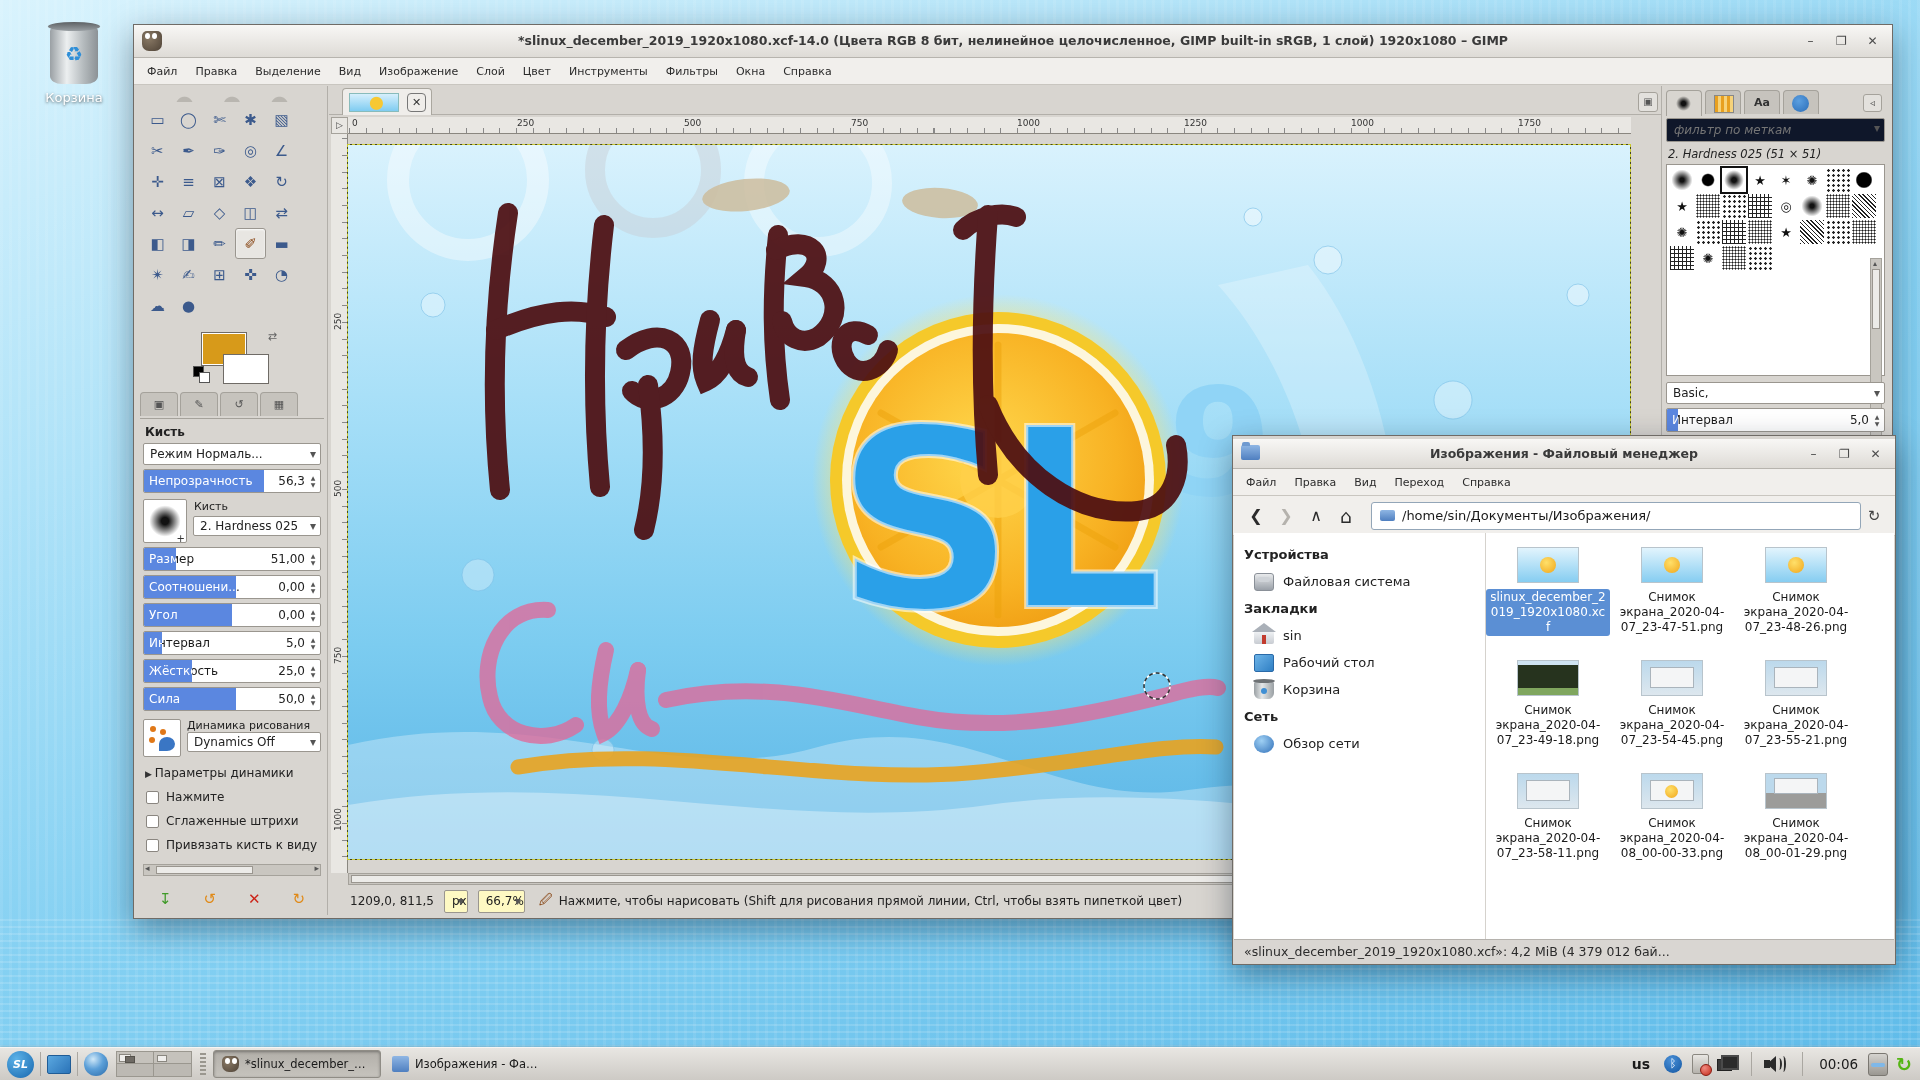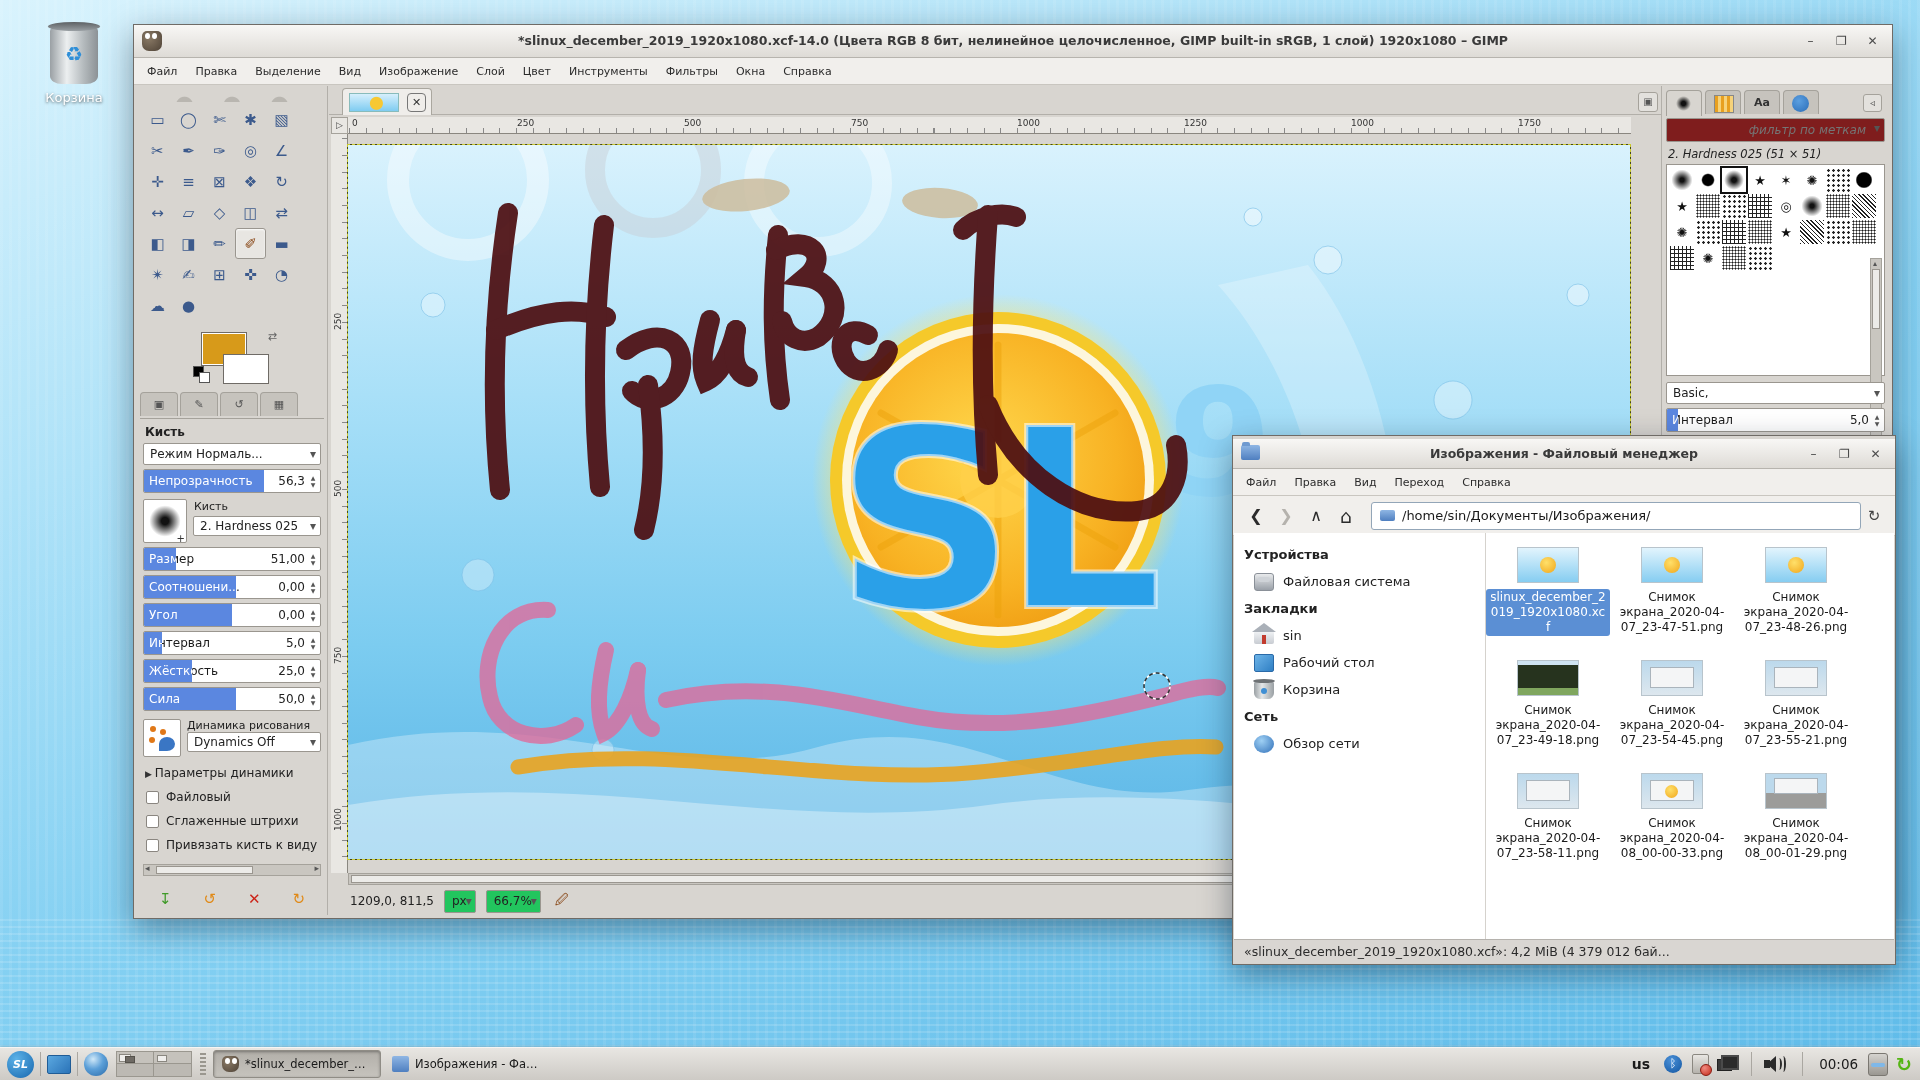--- a/index.html
+++ b/index.html
@@ -120,42 +120,42 @@
   background-image:repeating-linear-gradient(0deg,#888 0 1px,transparent 1px 16.7px);
   background-size:5px 100%; background-position:right 1px; background-repeat:no-repeat; overflow:hidden; }
 .v-ruler .rl { position:absolute; left:2px; top:var(--y); font-size:9px; color:#333; transform:rotate(-90deg); transform-origin:left top; }
 .canvas-wrap { position:absolute; left:214px; top:120px; width:1282px; height:714px; background:#9a968f;
   outline:1px dashed #caca2e; box-shadow:0 0 0 1px #44441a; overflow:hidden; }
 .canvas-wrap svg { display:block; }
 .canvas-hscroll { position:absolute; left:214px; bottom:33px; width:1283px; height:12px; background:#c9c6c0; border:1px solid #a5a29b; }
 .canvas-hscroll .thumb-h { position:absolute; left:2px; top:1px; width:98%; height:8px; background:#ecebe8; border:1px solid #9a968f; }
 .gimp-status { position:absolute; left:196px; bottom:2px; right:230px; height:30px; display:flex; align-items:center; font-size:12px; }
 .status-pos { width:92px; text-align:right; margin-left:12px; }
-.status-combo { position:relative; background:#22c55e; border:1px solid #9a968f; border-radius:2px; height:23px; line-height:21px;
-  padding:0 8px 0 7px; margin-left:10px; font-size:12px; }
+.status-combo { position:relative; background:#fef9c3; border:1px solid #9a968f; border-radius:2px; height:23px; line-height:21px;
+  padding:0 0 0 7px; margin-left:10px; font-size:12px; }
 .status-combo::after { content:"▾"; position:absolute; right:3px; top:0; color:#555; }
 .status-brush { margin:0 6px 0 14px; color:#8a4a1a; font-size:13px; }
 .status-hint { white-space:nowrap; overflow:hidden; }
 
 
 .right-dock { position:absolute; right:3px; top:61px; width:228px; bottom:3px; background:#d8d5d0; border-left:1px solid #b2afa9; padding:4px; }
 .br-tabs { display:flex; height:26px; }
 .br-tab { width:36px; height:24px; background:#c6c3bd; border:1px solid #a5a29b; border-bottom:none; border-radius:4px 4px 0 0;
   margin-right:3px; position:relative; text-align:center; font-size:11px; font-weight:bold; line-height:23px; color:#333; }
 .br-tab.active { background:#d8d5d0; height:26px; }
 .bt-brush::before { content:""; position:absolute; left:9px; top:5px; width:15px; height:15px;
   background:radial-gradient(circle,#111 20%,transparent 70%); }
 .bt-pattern::before { content:""; position:absolute; left:8px; top:4px; width:18px; height:16px;
   background:repeating-linear-gradient(90deg,#e8a020 0 3px,#f6d27a 3px 6px); border:1px solid #888; }
 .bt-gradient::before { content:""; position:absolute; left:8px; top:4px; width:17px; height:17px; border-radius:50%;
   background:radial-gradient(circle at 40% 35%,#5b9fe0,#2a6db8); }
 .dock-menu-btn { position:absolute; right:7px; top:8px; width:19px; height:18px; border:1px solid #a5a29b; border-radius:3px;
   background:#e3e1dd; text-align:center; line-height:16px; font-size:10px; color:#555; }
-.filter-input { width:100%; height:24px; border:1px solid #9a968f; border-radius:2px; background:#7f1d1d;
-  font-style:italic; color:#999; padding:0 18px 0 7px; font-size:12px; font-family:inherit; margin-top:2px;text-align:right; }
+.filter-input { width:100%; height:24px; border:1px solid #9a968f; border-radius:2px; background:#0f172a;
+  font-style:italic; color:#999; padding:0 18px 0 7px; font-size:12px; font-family:inherit; margin-top:2px; }
 .filter-wrap { position:relative; }
 .filter-wrap::after { content:"▾"; position:absolute; right:5px; top:5px; color:#555; }
 .brush-info { font-style:italic; font-size:11.5px; margin:5px 0 3px 2px; color:#222; }
 .brush-grid { position:relative; background:#fff; border:1px solid #9a968f; height:212px; padding:2px; display:flex; flex-wrap:wrap; align-content:flex-start; }
 .bcell { width:24px; height:24px; margin:1px; position:relative; display:flex; align-items:center; justify-content:center; font-size:13px; color:#111; }
 .bs-soft { background:radial-gradient(circle,#111 12%,rgba(0,0,0,0) 62%); }
 .bs-dot { background:radial-gradient(circle,#000 32%,rgba(0,0,0,0) 40%); }
 .bs-dot2 { background:radial-gradient(circle,#000 42%,rgba(0,0,0,0) 50%); }
 .bs-sel { outline:2px solid #111; background:radial-gradient(circle,#111 14%,rgba(0,0,0,0) 58%); }
 .bs-star::after { content:"★"; }
@@ -531,21 +531,21 @@
           <div class="dyn-meta">
             <div class="cap">Динамика рисования</div>
             <div class="combo" style="height:20px;line-height:18px;">Dynamics Off</div>
           </div>
         </div>
         <div class="expander">Параметры динамики</div>
         <div>
 
             <div class="chk-row">
               <span class="chk-box"></span>
-              <span>Файловый</span>
+              <span>Нажмите</span>
             </div>
 
             <div class="chk-row">
               <span class="chk-box"></span>
               <span>Сглаженные штрихи</span>
             </div>
 
             <div class="chk-row">
               <span class="chk-box"></span>
               <span>Привязать кисть к виду</span>
@@ -677,20 +677,21 @@
       </svg>
     </div>
     <div class="canvas-hscroll">
         <span class="thumb-h"></span>
       </div>
     <div class="gimp-status">
       <span class="status-pos">1209,0, 811,5</span>
       <span class="status-combo">px</span>
       <span class="status-combo">66,7%</span>
       <span class="status-brush">🖉</span>
+      <span class="status-hint">Нажмите, чтобы нарисовать (Shift для рисования прямой линии, Ctrl, чтобы взять пипеткой цвет)</span>
     </div>
 
     <div class="right-dock">
       <div class="br-tabs">
         <div class="br-tab active bt-brush"></div>
         <div class="br-tab bt-pattern"></div>
         <div class="br-tab">Aa</div>
         <div class="br-tab bt-gradient"></div>
       </div>
       <div class="dock-menu-btn">◃</div>

